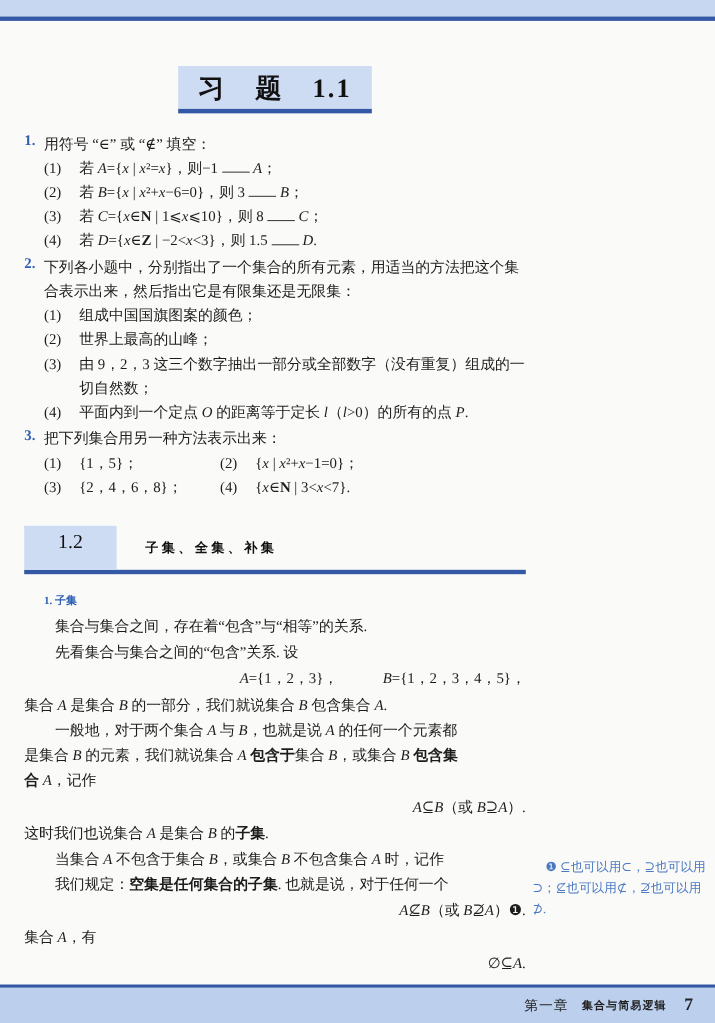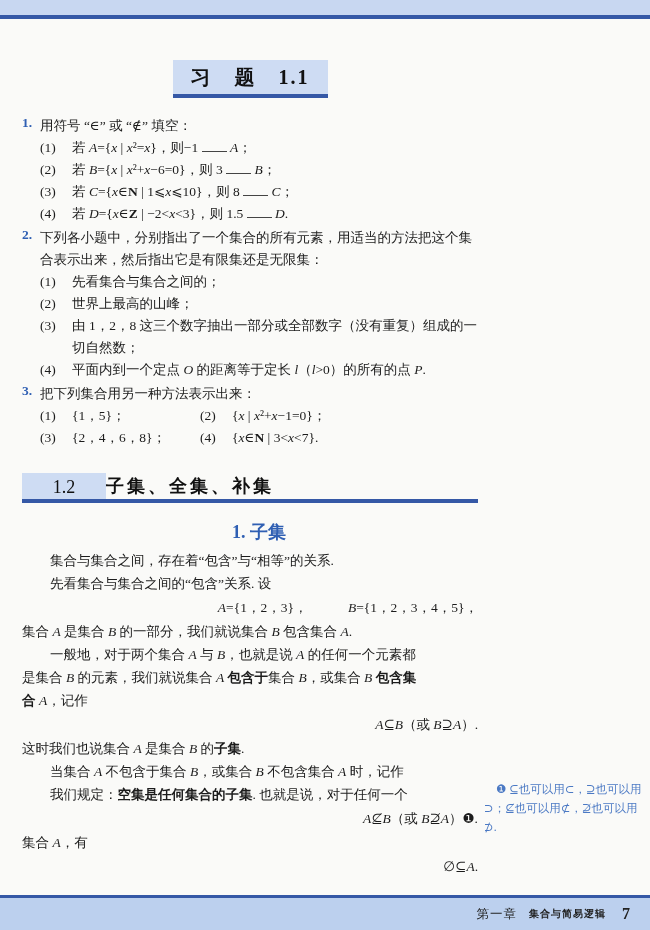--- a/index.html
+++ b/index.html
@@ -17,21 +17,21 @@
 
   .content { position: absolute; left: 22px; top: 19px; width: 456px; }
 
   
   .ex-header { margin-top: 41px; text-align: center; }
   .ex-box {
     display: inline-block;
     background: #cedcf3;
     border-bottom: 4px solid #3558a6;
     padding: 4px 18px 3px 18px;
-    font-size: 20px; font-weight: bold; letter-spacing: 2px;
+    font-size: 24px; font-weight: bold; letter-spacing: 2px;
     color: #111;
   }
 
   
   .exercises { margin-top: 17px; }
   .ex-item { position: relative; padding-left: 18px; margin-top: 2px; }
   .ex-num { position: absolute; left: 0; top: 0; color: #2f5fb3; font-weight: bold; }
   .ex-intro, .sub-body, .cell-body { line-height: 22px; white-space: nowrap; }
   .sub { display: flex; }
   .sub-marker { flex: 0 0 32px; line-height: 22px; }
@@ -41,30 +41,30 @@
 
   
   .section-header {
     margin-top: 24px;
     border-bottom: 4px solid #3558a6;
     display: flex; align-items: stretch;
     padding-bottom: 0;
   }
   .section-num {
     background: #cedcf3;
-    padding: 4px 0 1px 0;
+    padding: 4px 0 15px 0;
     width: 84px; text-align: center;
     font-size: 18px; color: #111;
   }
   .section-title {
-    align-self: center;
-    font-size: 18px; font-weight: bold; letter-spacing: 3px; color: #111;
-  }
-
-  .sub-heading { margin: 17px 0 5px 18px; color: #2f5fb3; font-weight: bold; font-size: 18px; text-align: center; }
+    margin-left: 26px; align-self: center;
+    font-size: 12px; font-weight: bold; letter-spacing: 3px; color: #111;
+  }
+
+  .sub-heading { margin: 17px 0 5px 18px; color: #2f5fb3; font-weight: bold; font-size: 10px; }
 
   .bline { line-height: 23px; white-space: nowrap; }
   .bline.indent { padding-left: 28px; }
   .bline.center { text-align: right; white-space: normal; margin: 1px 0; }
 
   .mi { font-style: italic; }
   .bd { font-weight: bold; }
   .mset { font-weight: bold; }
   .blank {
     display: inline-block; width: 25px; height: 0.95em;
@@ -126,29 +126,29 @@
           <span class="sub-marker">(4)</span>
           <div class="sub-body"><span>若 </span><span class="mi">D</span><span>={</span><span class="mi">x</span><span>∈</span><span class="mset">Z</span><span> | −2&lt;</span><span class="mi">x</span><span>&lt;3}，则 1.5 </span><span class="blank"></span><span> </span><span class="mi">D</span><span>.</span></div>
         </div>
       </div>
 
       <div class="ex-item">
         <span class="ex-num">2.</span>
         <div class="ex-intro"><span>下列各小题中，分别指出了一个集合的所有元素，用适当的方法把这个集</span><br><span>合表示出来，然后指出它是有限集还是无限集：</span></div>
         <div class="sub">
           <span class="sub-marker">(1)</span>
-          <div class="sub-body"><span>先看集合与集合之间的；</span></div>
+          <div class="sub-body"><span>组成中国国旗图案的颜色；</span></div>
         </div>
         <div class="sub">
           <span class="sub-marker">(2)</span>
           <div class="sub-body"><span>世界上最高的山峰；</span></div>
         </div>
         <div class="sub">
           <span class="sub-marker">(3)</span>
-          <div class="sub-body"><span>由 1，2，8 这三个数字抽出一部分或全部数字（没有重复）组成的一</span><br><span>切自然数；</span></div>
+          <div class="sub-body"><span>由 9，2，3 这三个数字抽出一部分或全部数字（没有重复）组成的一</span><br><span>切自然数；</span></div>
         </div>
         <div class="sub">
           <span class="sub-marker">(4)</span>
           <div class="sub-body"><span>平面内到一个定点 </span><span class="mi">O</span><span> 的距离等于定长 </span><span class="mi">l</span><span>（</span><span class="mi">l</span><span>&gt;0）的所有的点 </span><span class="mi">P</span><span>.</span></div>
         </div>
       </div>
 
       <div class="ex-item">
         <span class="ex-num">3.</span>
         <div class="ex-intro"><span>把下列集合用另一种方法表示出来：</span></div>

